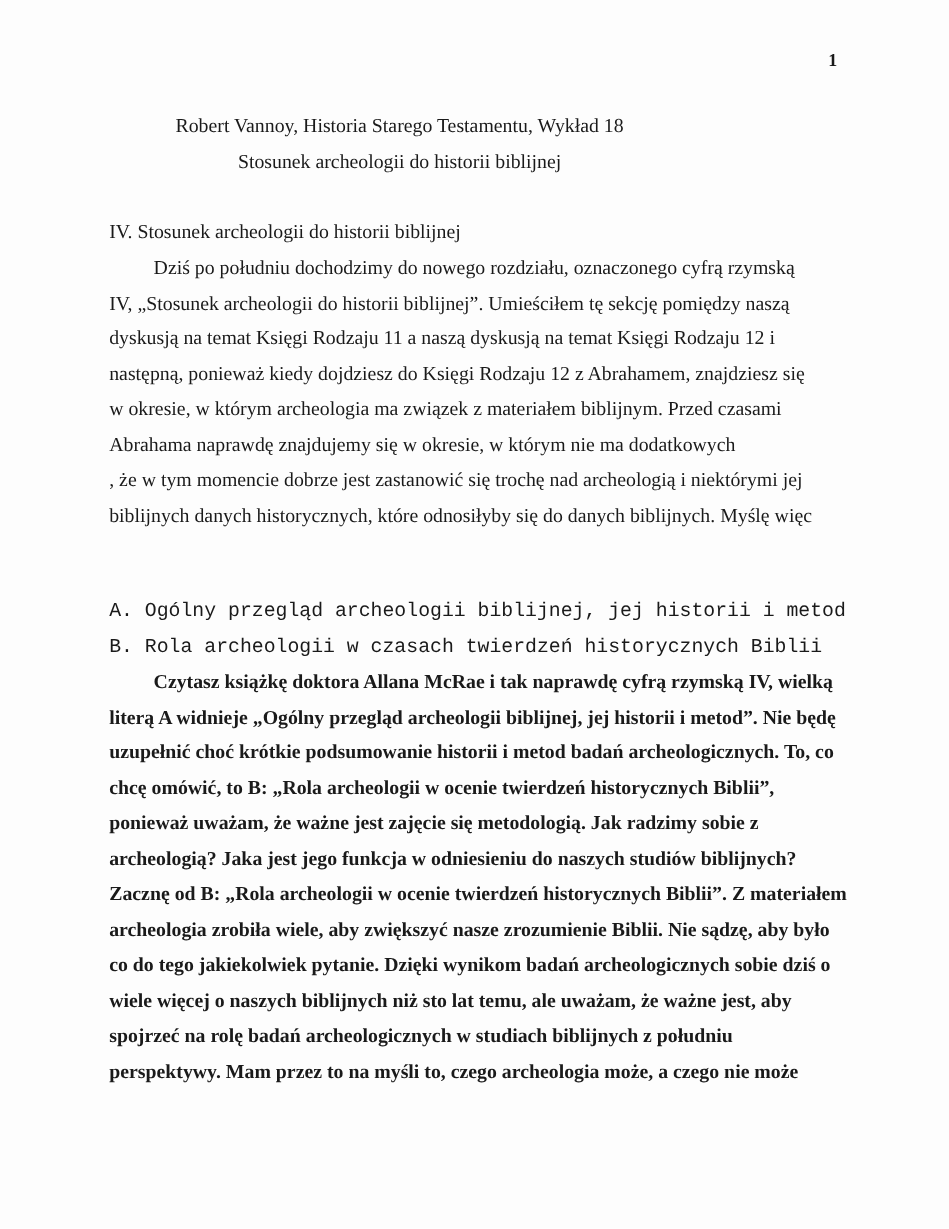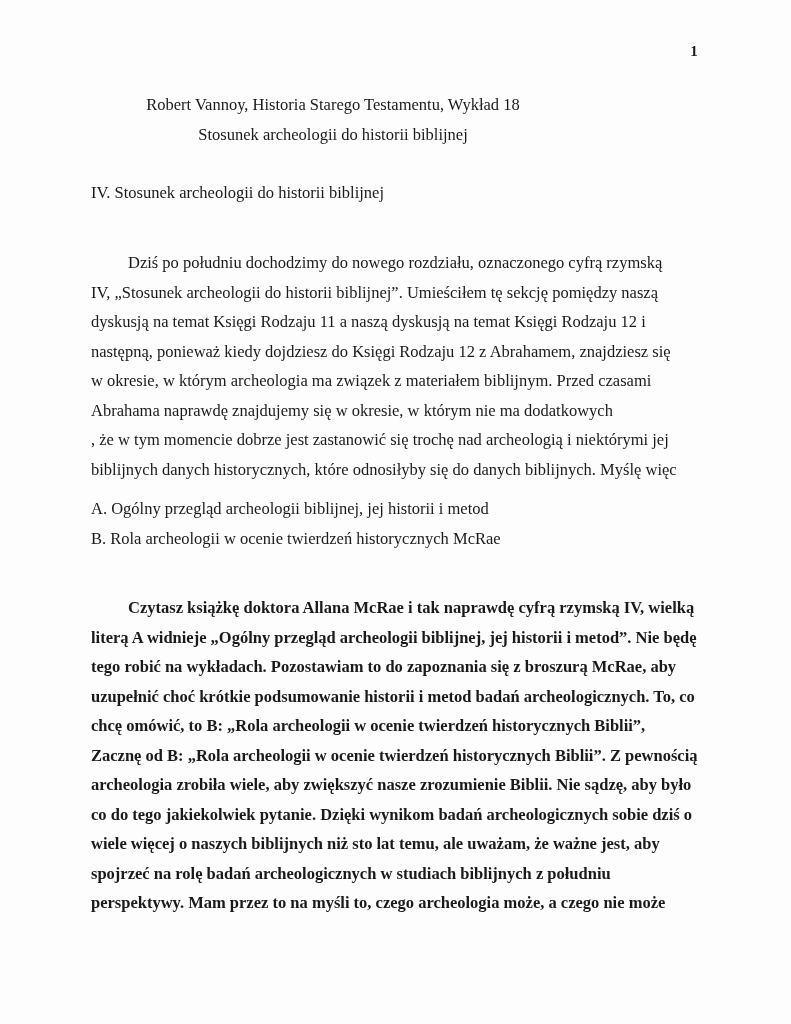--- a/index.html
+++ b/index.html
@@ -52,23 +52,24 @@
   .outline .line {
     line-height: 29.5px;
     white-space: nowrap;
   }
   .para-1 { top: 208px; }
   .outline {
     position: absolute;
     left: 91px;
     top: 494px;
     font-size: 16.5px;
+    font-family: Liberation Mono, monospace;
   }
   .para-2 { top: 553px; font-weight: bold; }
-  .indent { padding-left: 37px; margin-top: 40px; }
+  .indent { padding-left: 37px; }
 </style>
 </head>
 <body>
 
 <div class="page">
 
   <div class="page-number">1</div>
 
   <div class="doc-header">
     <div>Robert Vannoy, Historia Starego Testamentu, Wykład 18</div>
@@ -83,30 +84,31 @@
     <div class="line">dyskusją na temat Księgi Rodzaju 11 a naszą dyskusją na temat Księgi Rodzaju 12 i</div>
     <div class="line">następną, ponieważ kiedy dojdziesz do Księgi Rodzaju 12 z Abrahamem, znajdziesz się</div>
     <div class="line">w okresie, w którym archeologia ma związek z materiałem biblijnym. Przed czasami</div>
     <div class="line">Abrahama naprawdę znajdujemy się w okresie, w którym nie ma dodatkowych</div>
     <div class="line">, że w tym momencie dobrze jest zastanowić się trochę nad archeologią i niektórymi jej</div>
     <div class="line">biblijnych danych historycznych, które odnosiłyby się do danych biblijnych. Myślę więc</div>
   </div>
 
   <div class="outline">
     <div class="line">A. Ogólny przegląd archeologii biblijnej, jej historii i metod</div>
-    <div class="line">B. Rola archeologii w ocenie twierdzeń historycznych McRae</div>
+    <div class="line">B. Rola archeologii w czasach twierdzeń historycznych Biblii</div>
   </div>
 
   <div class="para para-2">
     <div class="line indent">Czytasz książkę doktora Allana McRae i tak naprawdę cyfrą rzymską IV, wielką</div>
     <div class="line">literą A widnieje „Ogólny przegląd archeologii biblijnej, jej historii i metod”. Nie będę</div>
-    <div class="line">tego robić na wykładach. Pozostawiam to do zapoznania się z broszurą McRae, aby</div>
     <div class="line">uzupełnić choć krótkie podsumowanie historii i metod badań archeologicznych. To, co</div>
     <div class="line">chcę omówić, to B: „Rola archeologii w ocenie twierdzeń historycznych Biblii”,</div>
-    <div class="line">Zacznę od B: „Rola archeologii w ocenie twierdzeń historycznych Biblii”. Z pewnością</div>
+    <div class="line">ponieważ uważam, że ważne jest zajęcie się metodologią. Jak radzimy sobie z</div>
+    <div class="line">archeologią? Jaka jest jego funkcja w odniesieniu do naszych studiów biblijnych?</div>
+    <div class="line">Zacznę od B: „Rola archeologii w ocenie twierdzeń historycznych Biblii”. Z materiałem</div>
     <div class="line">archeologia zrobiła wiele, aby zwiększyć nasze zrozumienie Biblii. Nie sądzę, aby było</div>
     <div class="line">co do tego jakiekolwiek pytanie. Dzięki wynikom badań archeologicznych sobie dziś o</div>
     <div class="line">wiele więcej o naszych biblijnych niż sto lat temu, ale uważam, że ważne jest, aby</div>
     <div class="line">spojrzeć na rolę badań archeologicznych w studiach biblijnych z południu</div>
     <div class="line">perspektywy. Mam przez to na myśli to, czego archeologia może, a czego nie może</div>
   </div>
 
 </div>
 
 </body></html>

